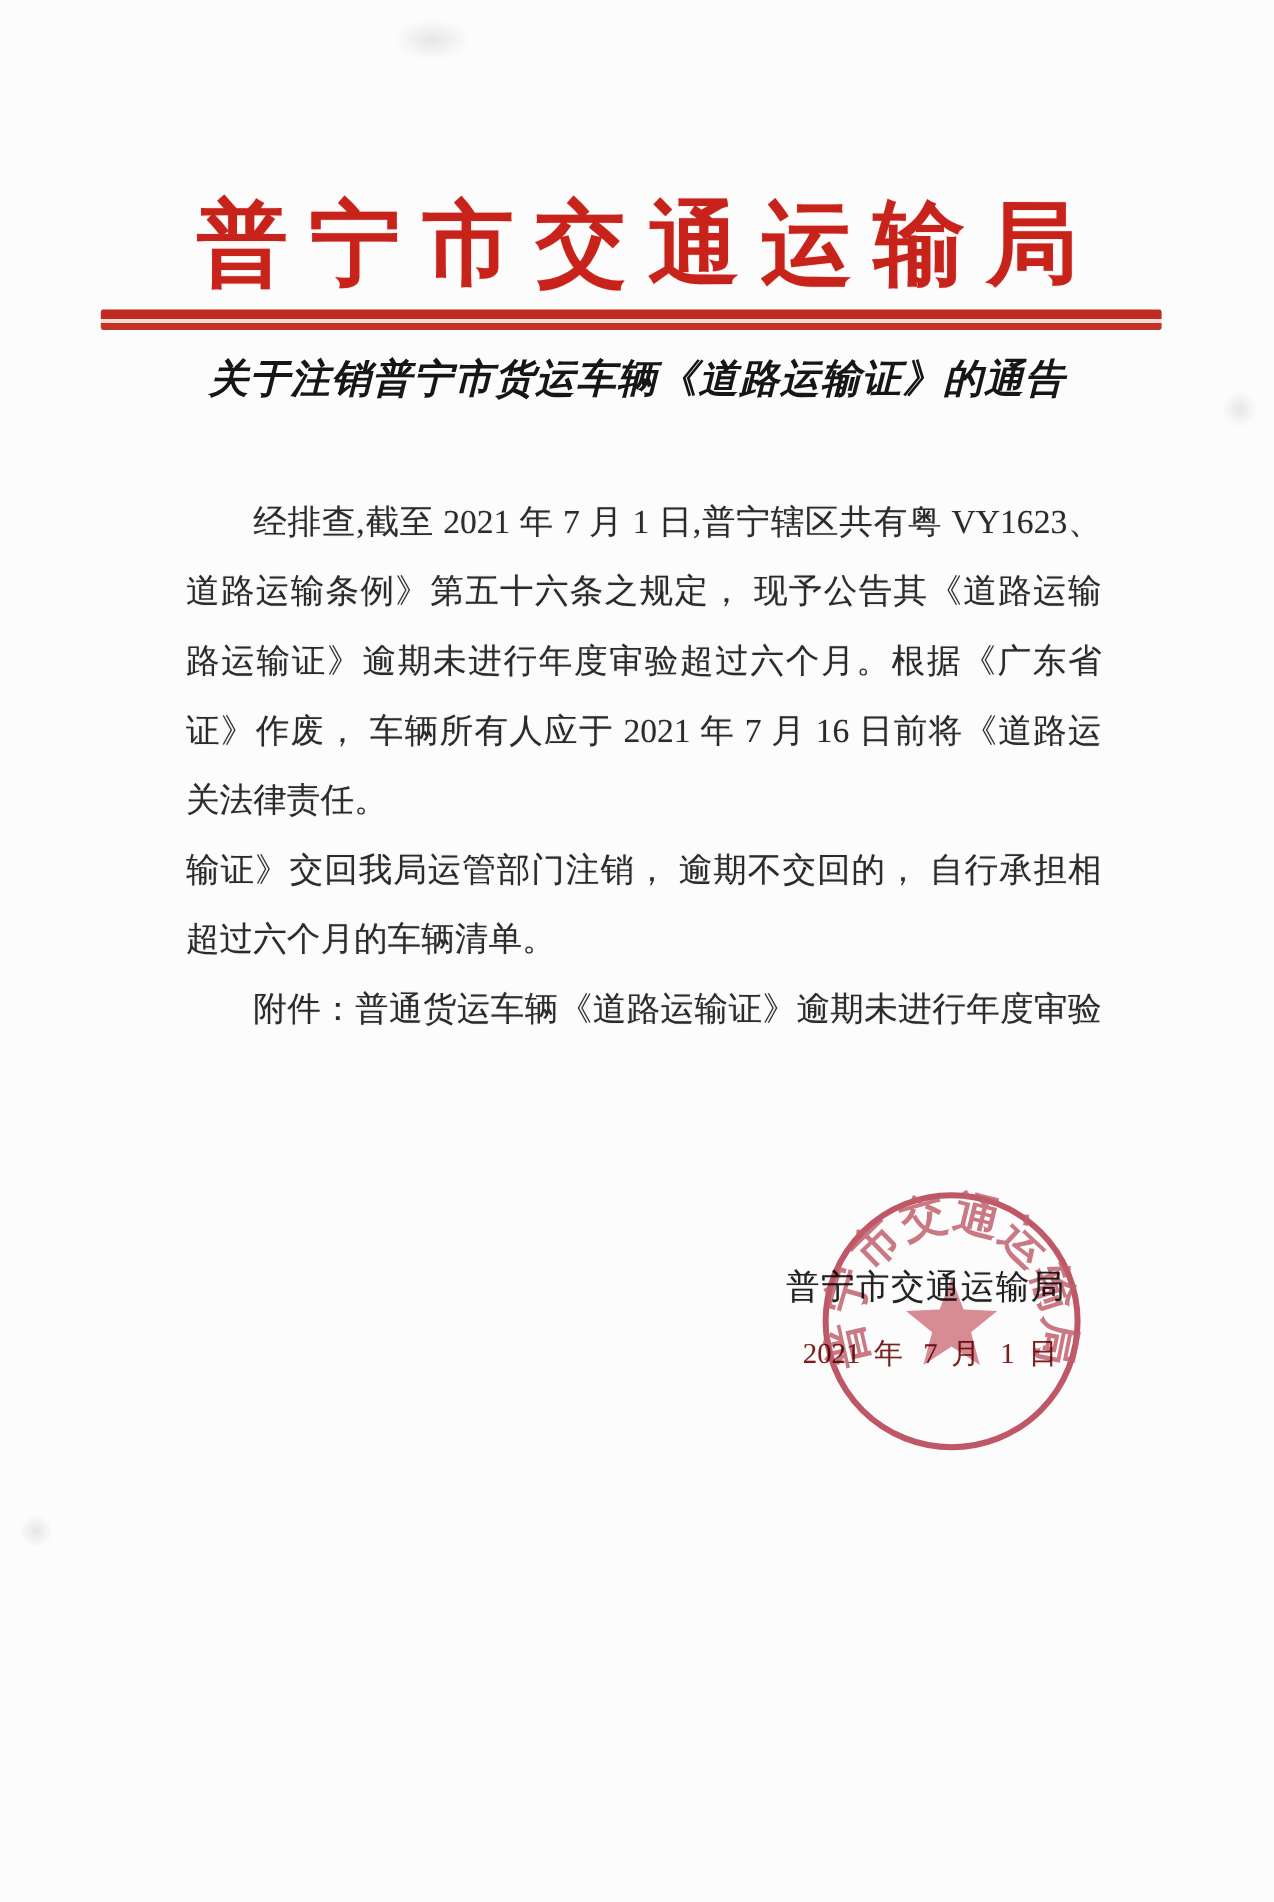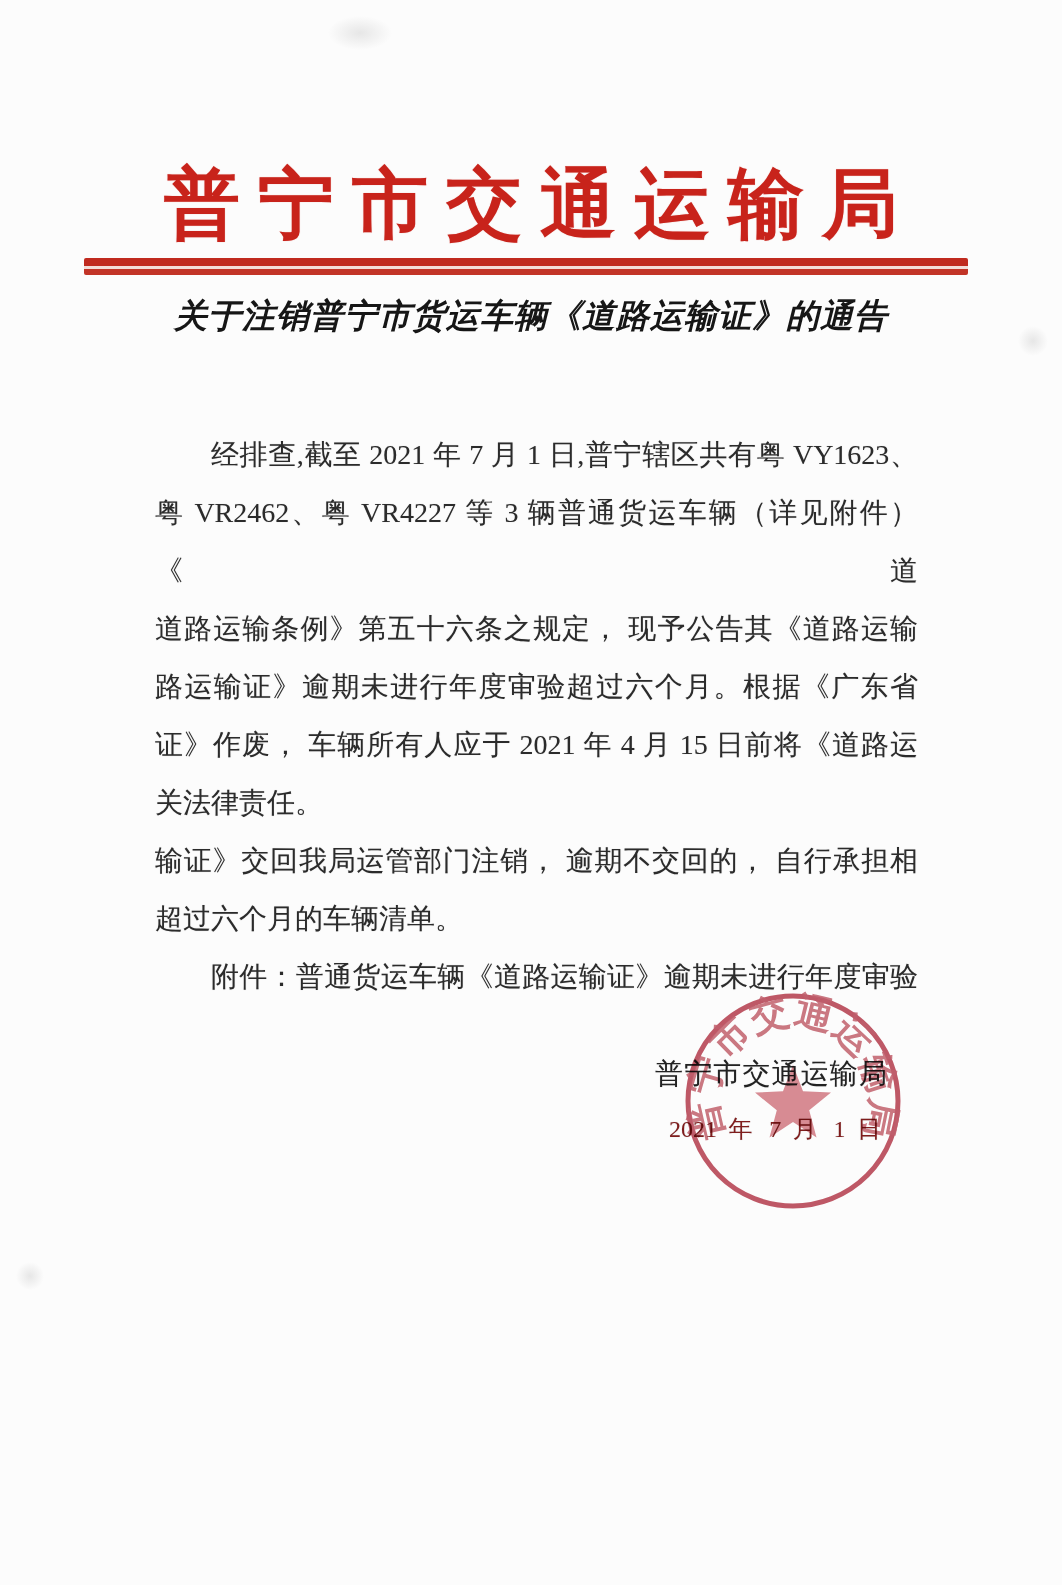--- a/index.html
+++ b/index.html
@@ -37,21 +37,21 @@
   .doc-title {
     position:absolute; top:296px; left:0; width:100%;
     text-align:center;
     font-family:"Liberation Sans","DejaVu Sans",sans-serif;
     font-size:33px; line-height:40px; font-weight:bold;
     letter-spacing:1px;
     color:#161616;
     font-style:italic;
   }
   .body-text {
-    position:absolute; top:426px; left:155px; width:763px;
+    position:absolute; top:407px; left:155px; width:763px;
     font-size:28px; line-height:58px;
     color:#2b2b2b;
     text-shadow:0 0 1px rgba(40,40,40,.25);
   }
   .body-text .line { text-align:justify; text-align-last:justify; }
   .body-text .line.indent { text-indent:56px; }
   .body-text .line.end { text-align-last:left; }
 
   .sig-org {
     position:absolute; left:655px; top:1057px; width:232px;
@@ -86,24 +86,23 @@
   <div class="smudge s3"></div>
 
   <div class="header-title">普宁市交通运输局</div>
 
   <div class="red-rule"></div>
 
   <div class="doc-title">关于注销普宁市货运车辆《道路运输证》的通告</div>
 
   <div class="body-text">
     <div class="line indent">经排查,截至 2021 年 7 月 1 日,普宁辖区共有粤 VY1623、</div>
-    <div class="line">粤 VR2462、粤 VR4227 等 3 辆普通货运车辆（详见附件）《道</div>
     <div class="line">道路运输条例》第五十六条之规定， 现予公告其《道路运输</div>
     <div class="line">路运输证》逾期未进行年度审验超过六个月。根据《广东省</div>
-    <div class="line">证》作废， 车辆所有人应于 2021 年 4 月 15 日前将《道路运</div>
+    <div class="line">证》作废， 车辆所有人应于 2021 年 7 月 16 日前将《道路运</div>
     <div class="line end">关法律责任。</div>
     <div class="line">输证》交回我局运管部门注销， 逾期不交回的， 自行承担相</div>
     <div class="line end">超过六个月的车辆清单。</div>
     <div class="line indent">附件：普通货运车辆《道路运输证》逾期未进行年度审验</div>
   </div>
 
   <div class="sig-org">普宁市交通运输局</div>
 
   <div class="sig-date">2021 年 7 月 1 日</div>
 

